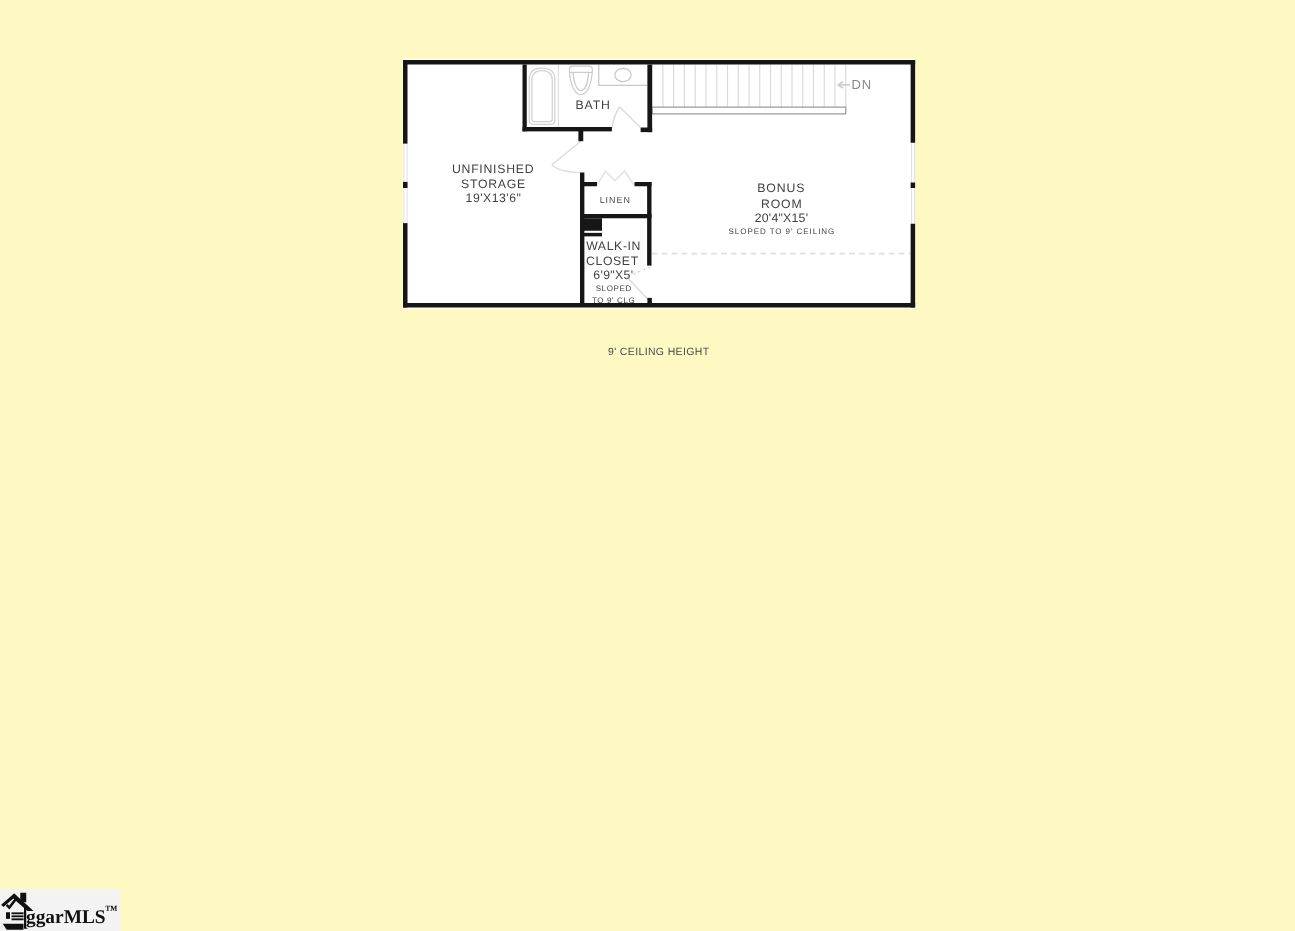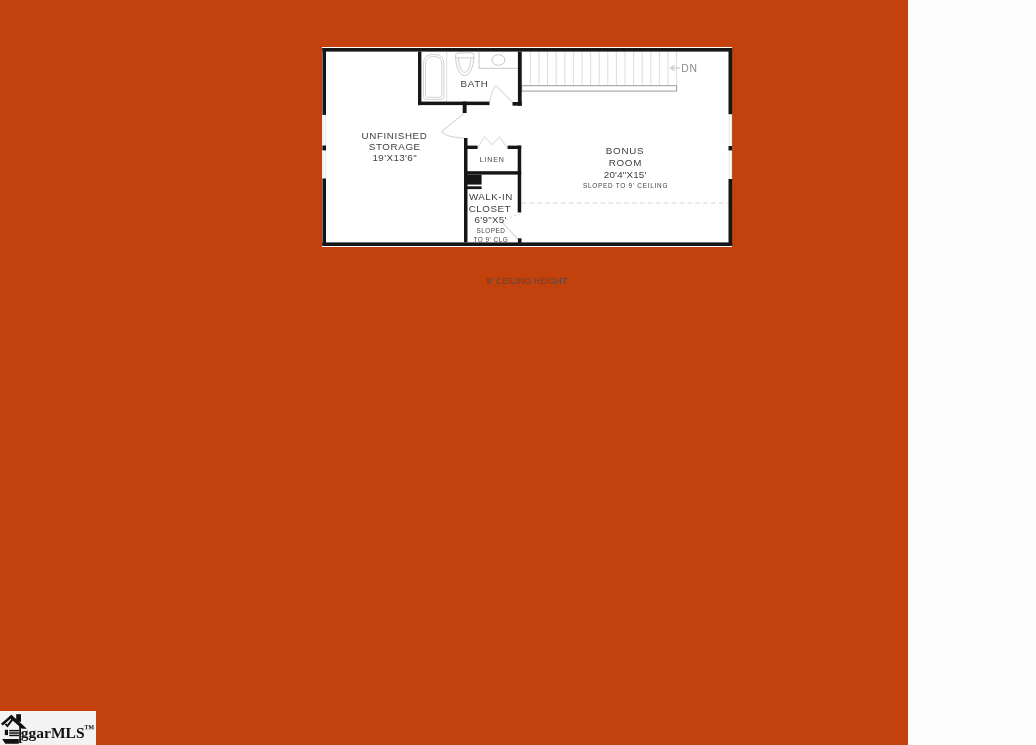--- a/index.html
+++ b/index.html
@@ -1,16 +1,16 @@
 <!DOCTYPE html>
 <html><head>
 <meta charset="utf-8">
 <style>
   html,body{margin:0;padding:0;background:#fdfdfd;}
-  .page{position:relative;width:908px;height:745px;background:#c2410c;overflow:hidden;}
+  .page{position:relative;width:1036px;height:745px;background:#fef9c3;overflow:hidden;}
   svg text{font-family:"Liberation Sans",sans-serif;}
   svg text.serif{font-family:"Liberation Serif",serif;}
 </style>
 </head>
 <body>
 <div class="page">
 <svg width="1036" height="745" viewBox="0 0 1036 745" xmlns="http://www.w3.org/2000/svg">
 <defs></defs>
 
 <rect x="322" y="47" width="410" height="200" fill="#ffffff"></rect>

